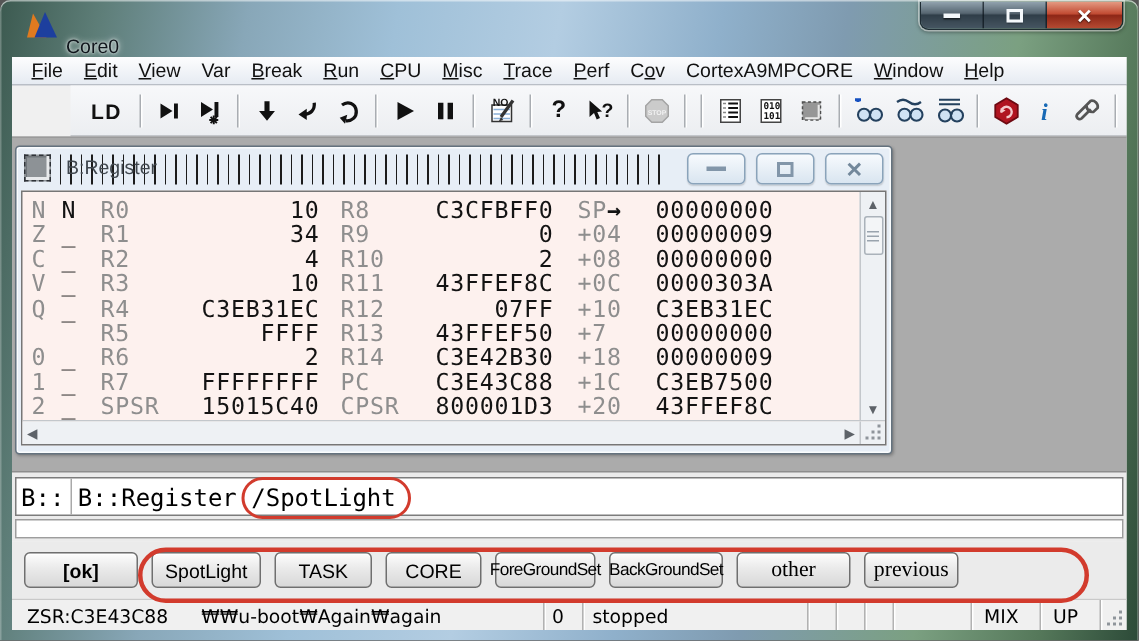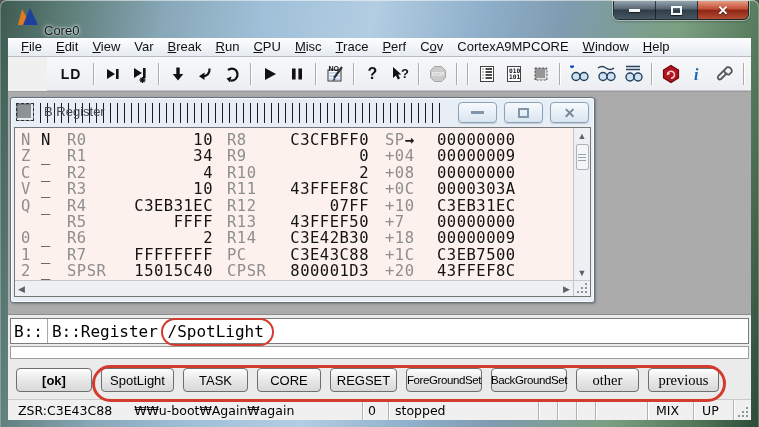--- a/index.html
+++ b/index.html
@@ -378,21 +378,20 @@
       </div>
       <div class="cmd-msg"></div>
     </div>
 
     <div class="softkeys" id="softkeys">
       <span class="circle-soft"></span>
     <button class="softkey ok">[ok]</button>
         <button class="softkey">SpotLight</button>
         <button class="softkey">TASK</button>
         <button class="softkey">CORE</button>
-        <button class="softkey">REGSET</button>
         <button class="softkey condensed">ForeGroundSet</button>
         <button class="softkey condensed">BackGroundSet</button>
         <button class="softkey serif">other</button>
         <button class="softkey serif">previous</button>
       </div>
 
     <div class="statusbar">
       <div class="s-main">
         <span>ZSR:C3E43C88</span>
         <span>₩₩u-boot₩Again₩again</span>

